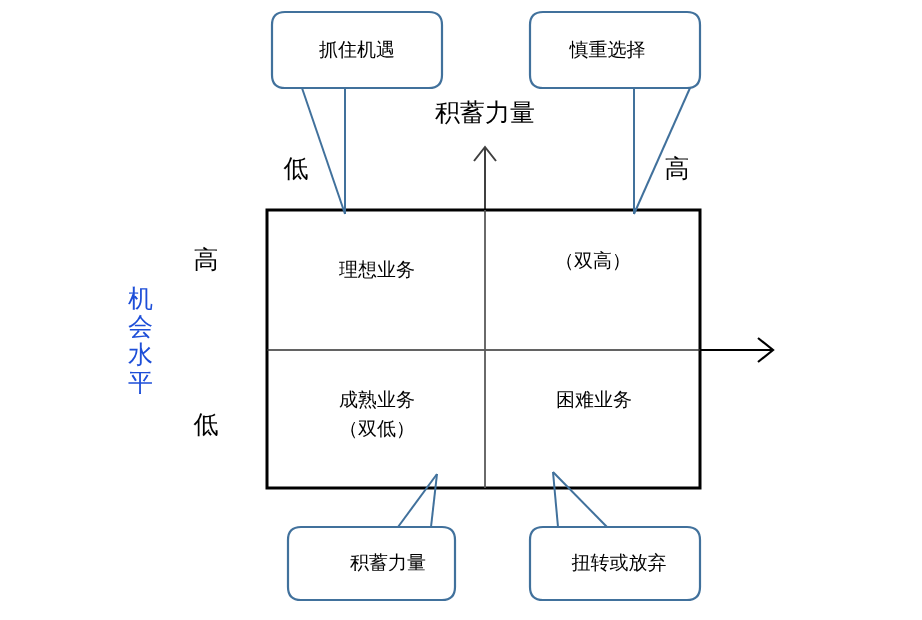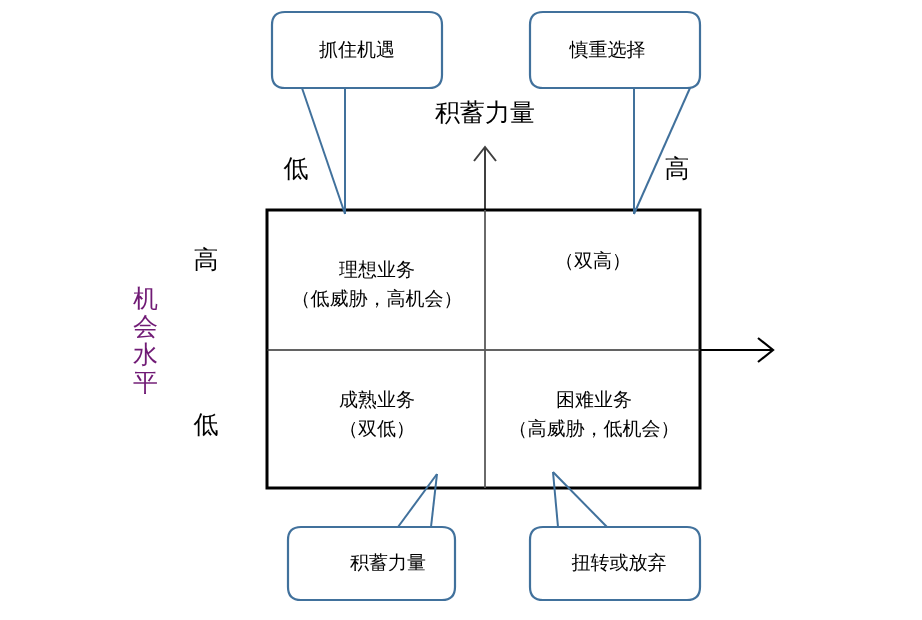--- a/index.html
+++ b/index.html
@@ -43,23 +43,23 @@
     font-size: 19px;
     text-align: center;
     line-height: 1.55;
   }
   .callout-label {
     font-size: 19px;
   }
   .vlabel {
     position: absolute;
     font-size: 25px;
-    color: #701a75;
+    color: #1d4ed8;
     line-height: 1.12;
-    text-align: right;
+    text-align: left;
     white-space: normal;
     width: 30px;
   }
 </style>
 </head>
 <body>
 
 <div id="stage">
 
   <svg id="svg-layer" viewBox="0 0 922 620" xmlns="http://www.w3.org/2000/svg">
@@ -128,30 +128,28 @@
   <div class="txt axis-marker" style="left:661px; top:154px; width:32px;">高</div>
 
   <div class="vlabel" style="left:128px; top:285px;">机会水平</div>
 
   <div class="txt axis-marker" style="left:190px; top:245px; width:32px;">高</div>
 
   <div class="txt axis-marker" style="left:190px; top:410px; width:32px;">低</div>
 
   <div class="txt quadrant-label" style="left:272px; top:255px; width:210px;">
     <div>理想业务</div>
-    <div>（低威胁，高机会）</div>
   </div>
 
   <div class="txt quadrant-label" style="left:488px; top:246px; width:210px;">
     <div>（双高）</div>
   </div>
 
   <div class="txt quadrant-label" style="left:272px; top:385px; width:210px;">
     <div>成熟业务</div>
     <div>（双低）</div>
   </div>
 
   <div class="txt quadrant-label" style="left:488px; top:385px; width:212px;">
     <div>困难业务</div>
-    <div>（高威胁，低机会）</div>
   </div>
 
 </div>
 
 </body></html>

